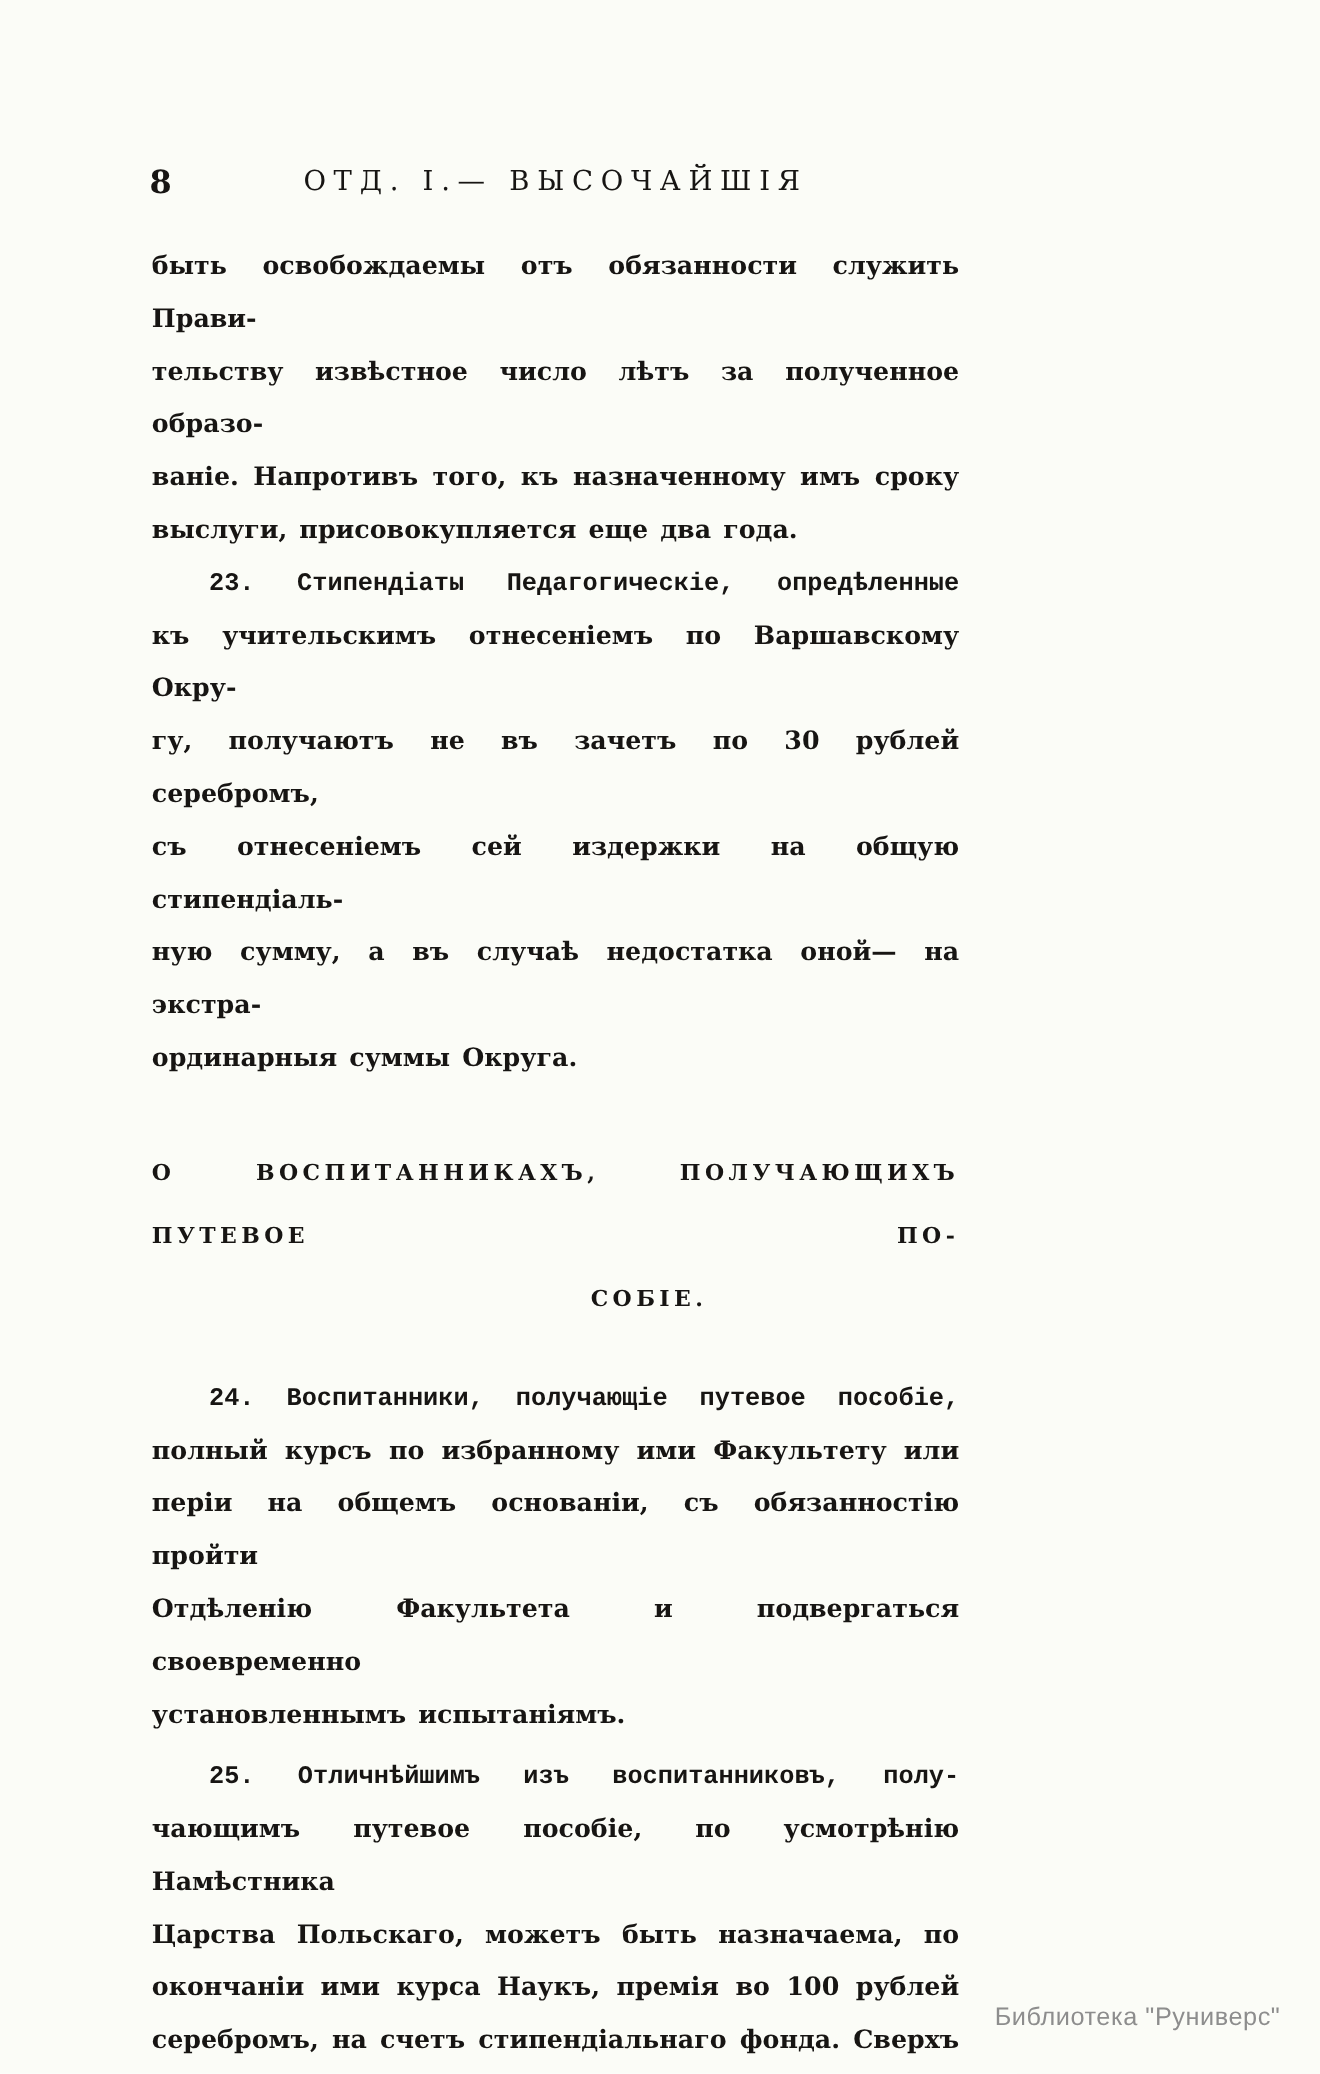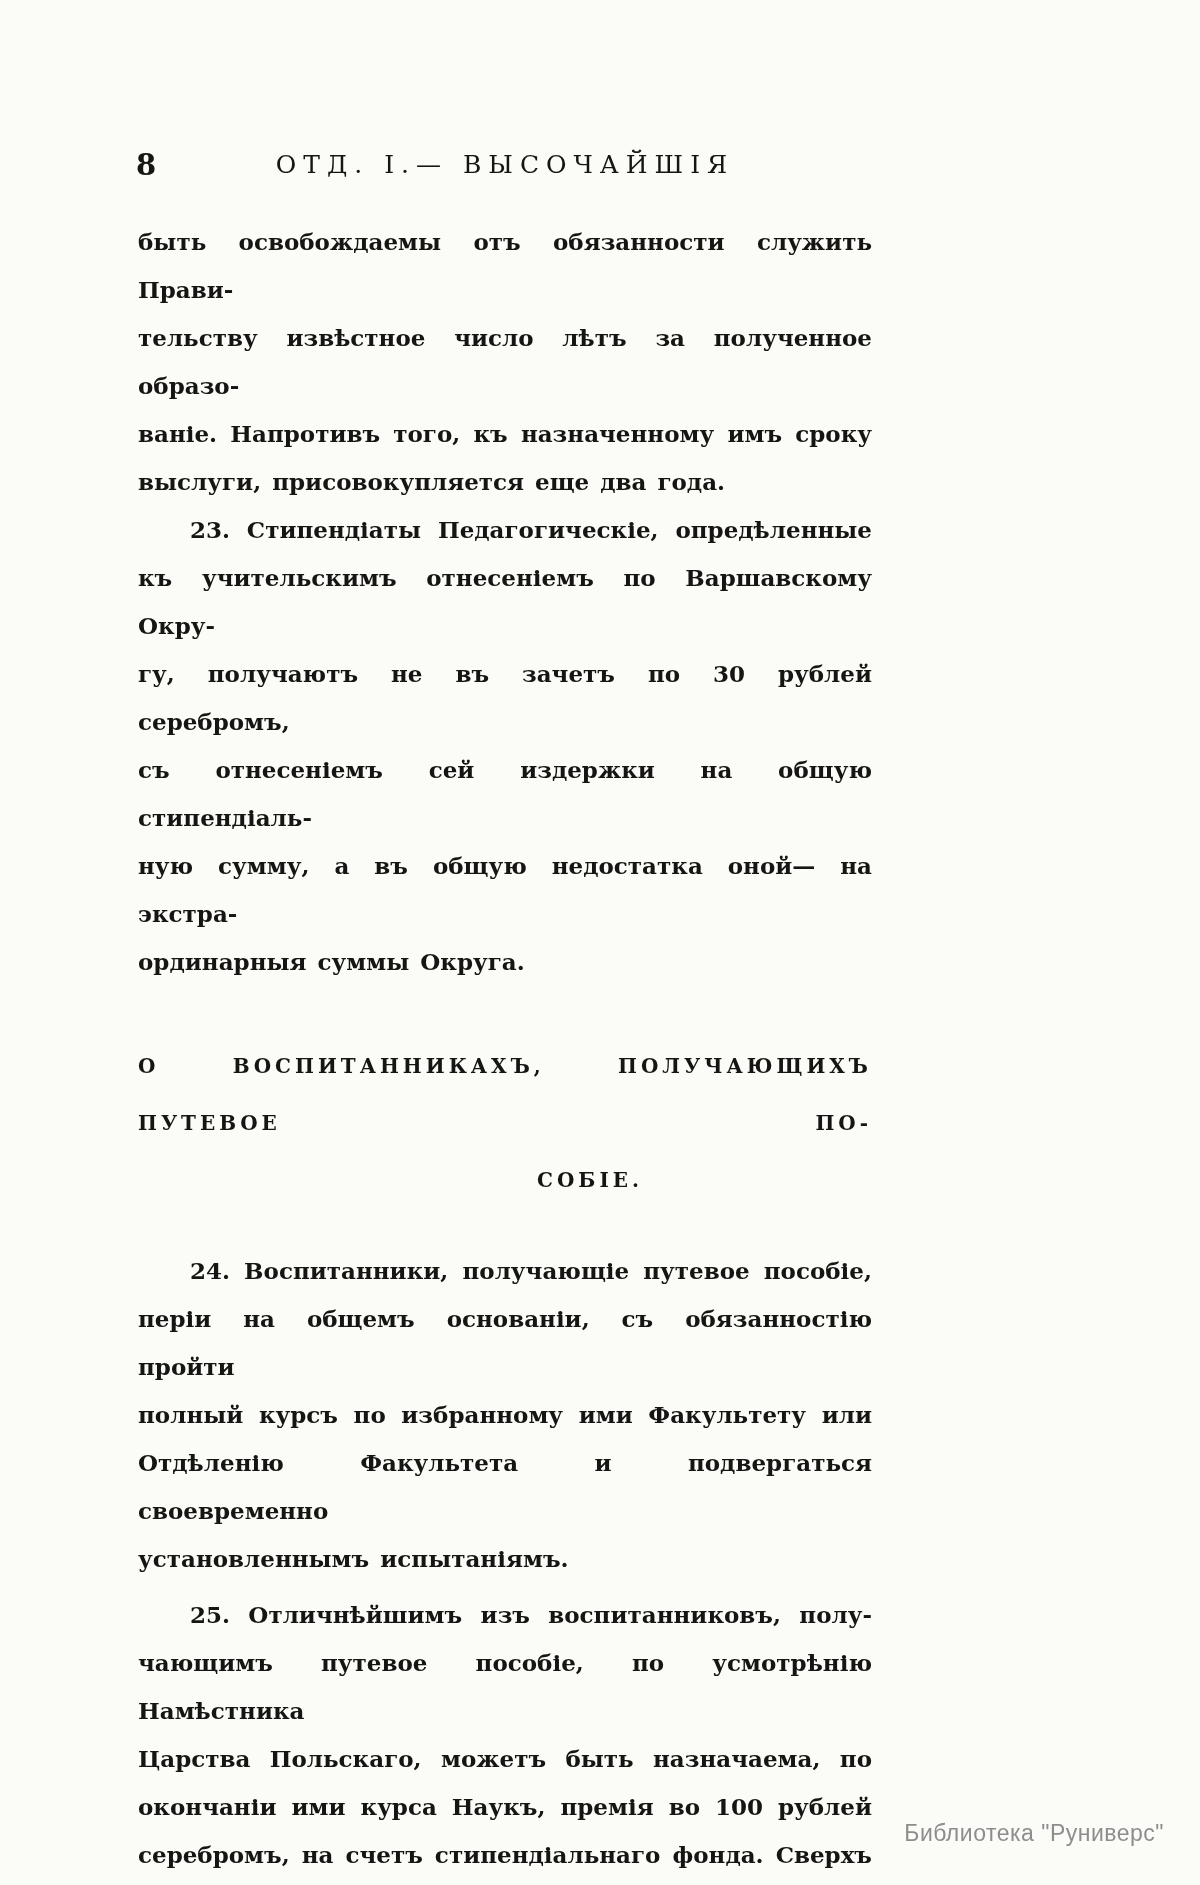--- a/index.html
+++ b/index.html
@@ -37,21 +37,21 @@
     width: 734px;
     font-size: 23px;
     font-weight: bold;
     line-height: 48px;
     word-spacing: 3px;
   }
   .para { margin: 0; }
   .line { text-align: left; }
   .line.fill { text-align: justify; text-align-last: justify; }
   .line.center { text-align: center; text-align-last: center; padding-left: 170px; }
-  .para.indent .line:first-child { text-indent: 52px; }
+  .para.indent .line:first-child { text-indent: 52px; font-family: Liberation Mono, monospace; }
   .para.heading {
     font-size: 20px;
     letter-spacing: 4px;
     line-height: 57px;
     margin-top: 52px;
     margin-bottom: 38px;
   }
   .text-body .para:nth-child(5) { margin-top: 8px; }
   .text-body .para:nth-child(6) { margin-top: 12px; }
   .watermark {
@@ -75,31 +75,31 @@
         <div class="line fill">быть освобождаемы отъ обязанности служить Прави-</div>
         <div class="line fill">тельству извѣстное число лѣтъ за полученное образо-</div>
         <div class="line fill">ваніе. Напротивъ того, къ назначенному имъ сроку</div>
         <div class="line">выслуги, присовокупляется еще два года.</div>
       </div>
       <div class="para body indent">
         <div class="line fill">23. Стипендіаты Педагогическіе, опредѣленные</div>
         <div class="line fill">къ учительскимъ отнесеніемъ по Варшавскому Окру-</div>
         <div class="line fill">гу, получаютъ не въ зачетъ по 30 рублей серебромъ,</div>
         <div class="line fill">съ отнесеніемъ сей издержки на общую стипендіаль-</div>
-        <div class="line fill">ную сумму, а въ общую недостатка оной— на экстра-</div>
+        <div class="line fill">ную сумму, а въ случаѣ недостатка оной— на экстра-</div>
         <div class="line">ординарныя суммы Округа.</div>
       </div>
       <div class="para heading">
         <div class="line fill">О ВОСПИТАННИКАХЪ, ПОЛУЧАЮЩИХЪ ПУТЕВОЕ ПО-</div>
         <div class="line center">СОБІЕ.</div>
       </div>
       <div class="para body indent">
         <div class="line fill">24. Воспитанники, получающіе путевое пособіе,</div>
+        <div class="line fill">полный курсъ по избранному ими Факультету или</div>
         <div class="line fill">періи на общемъ основаніи, съ обязанностію пройти</div>
-        <div class="line fill">полный курсъ по избранному ими Факультету или</div>
         <div class="line fill">Отдѣленію Факультета и подвергаться своевременно</div>
         <div class="line">установленнымъ испытаніямъ.</div>
       </div>
       <div class="para body indent">
         <div class="line fill">25. Отличнѣйшимъ изъ воспитанниковъ, полу-</div>
         <div class="line fill">чающимъ путевое пособіе, по усмотрѣнію Намѣстника</div>
         <div class="line fill">Царства Польскаго, можетъ быть назначаема, по</div>
         <div class="line fill">окончаніи ими курса Наукъ, премія во 100 рублей</div>
         <div class="line fill">серебромъ, на счетъ стипендіальнаго фонда. Сверхъ</div>
       </div>

